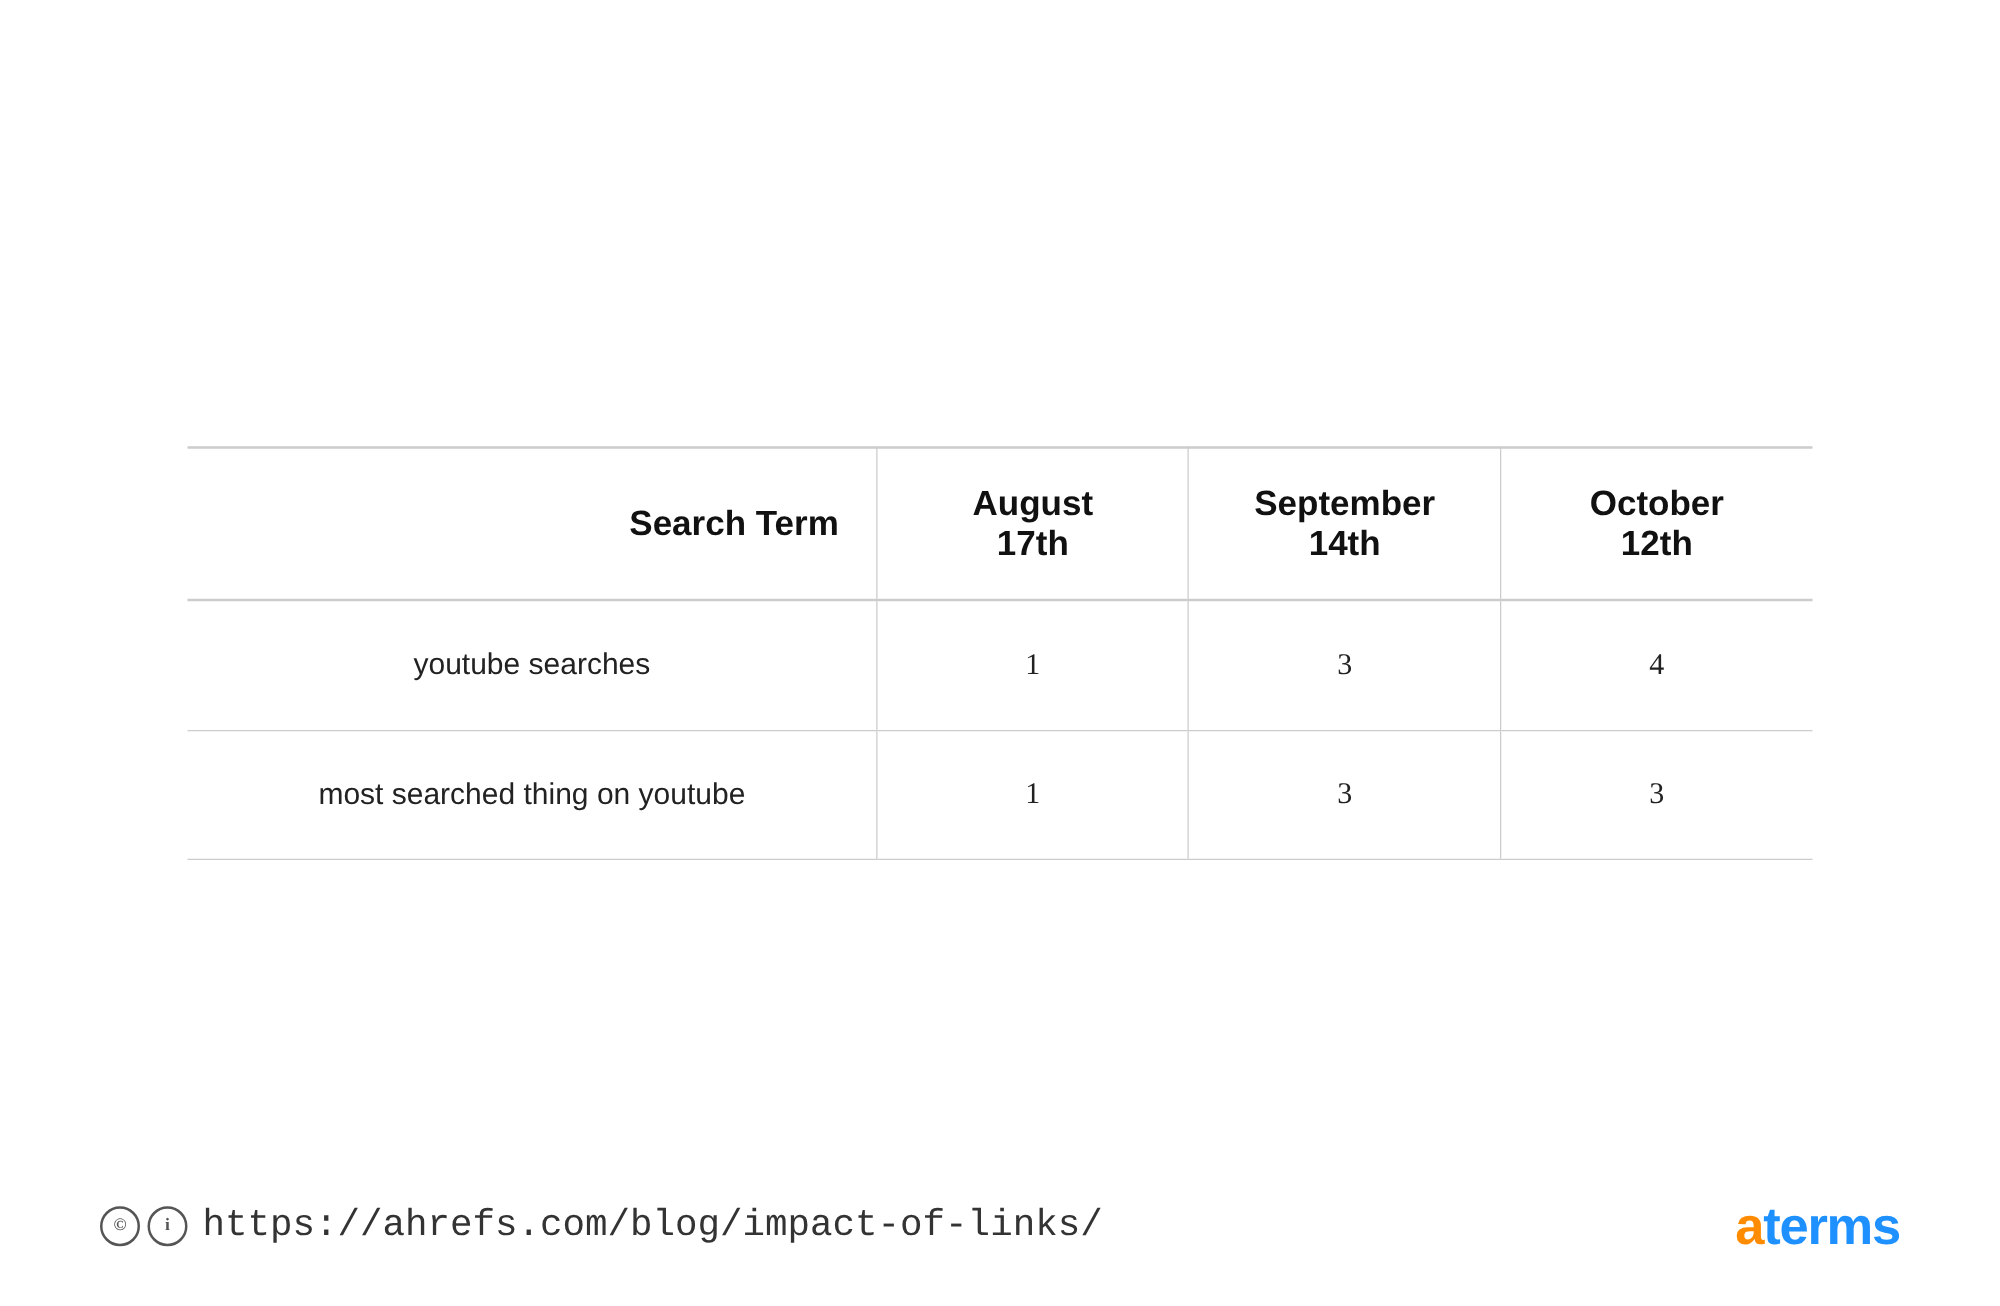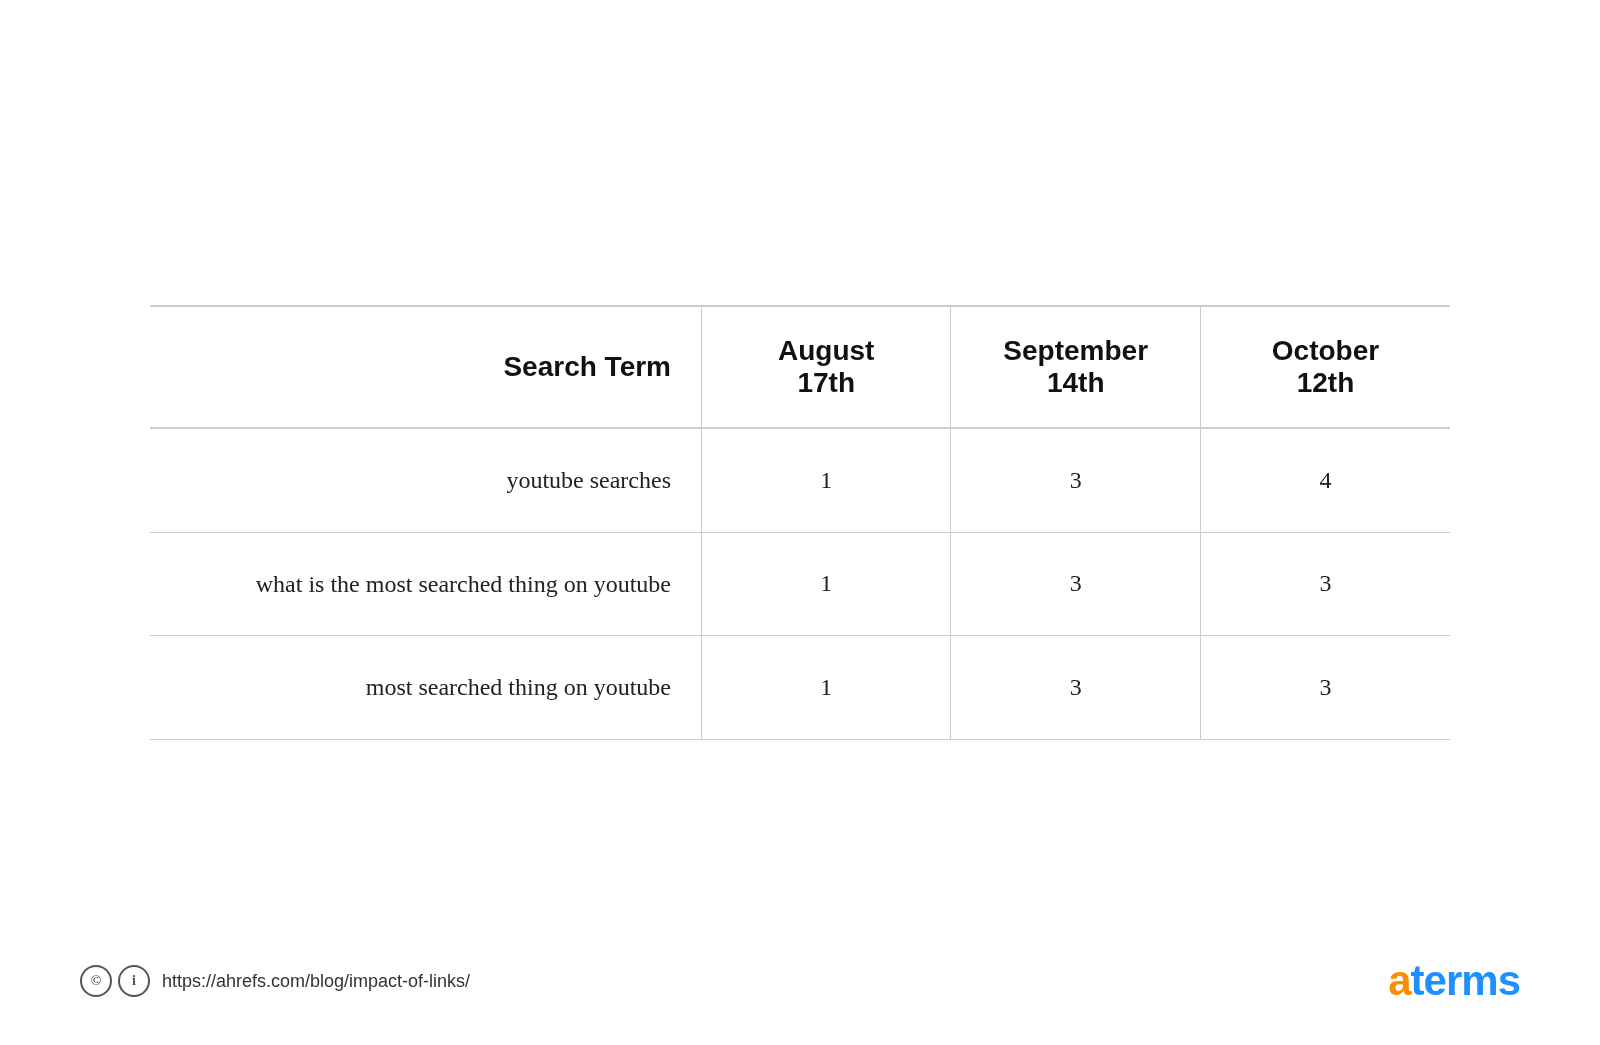--- a/index.html
+++ b/index.html
@@ -57,22 +57,22 @@
 
     td {
       padding: 34px 30px;
       font-size: 24px;
       color: #222222;
       vertical-align: middle;
       border-bottom: 1.5px solid #cccccc;
     }
 
     td:first-child {
-      text-align: right;
-      font-family: Liberation Serif, serif;
+      text-align: center;
+      font-family: Liberation Sans, sans-serif;
       line-height: 1.45;
     }
 
     td:not(:first-child) {
       text-align: center;
       font-family: 'Georgia', serif;
       border-left: 1.5px solid #cccccc;
     }
 
     .footer {
@@ -105,23 +105,23 @@
       border-radius: 50%;
       display: flex;
       align-items: center;
       justify-content: center;
       font-size: 14px;
       color: #555555;
       font-weight: bold;
     }
 
     .footer-url {
-      font-size: 18px;
+      font-size: 30px;
       color: #333333;
-      font-family: Liberation Sans, sans-serif;
+      font-family: Liberation Mono, monospace;
     }
 
     .ahrefs-logo {
       font-family: 'Arial Black', 'Arial', sans-serif;
       font-weight: 900;
       font-size: 42px;
       letter-spacing: -1px;
     }
 
     .ahrefs-a {
@@ -146,26 +146,20 @@
       </tr>
     </thead>
     <tbody>
       <tr>
         <td>youtube searches</td>
         <td>1</td>
         <td>3</td>
         <td>4</td>
       </tr>
       <tr>
-        <td>what is the most searched thing on youtube</td>
-        <td>1</td>
-        <td>3</td>
-        <td>3</td>
-      </tr>
-      <tr>
         <td>most searched thing on youtube</td>
         <td>1</td>
         <td>3</td>
         <td>3</td>
       </tr>
     </tbody>
   </table>
 </div>
 
 <div class="footer">

